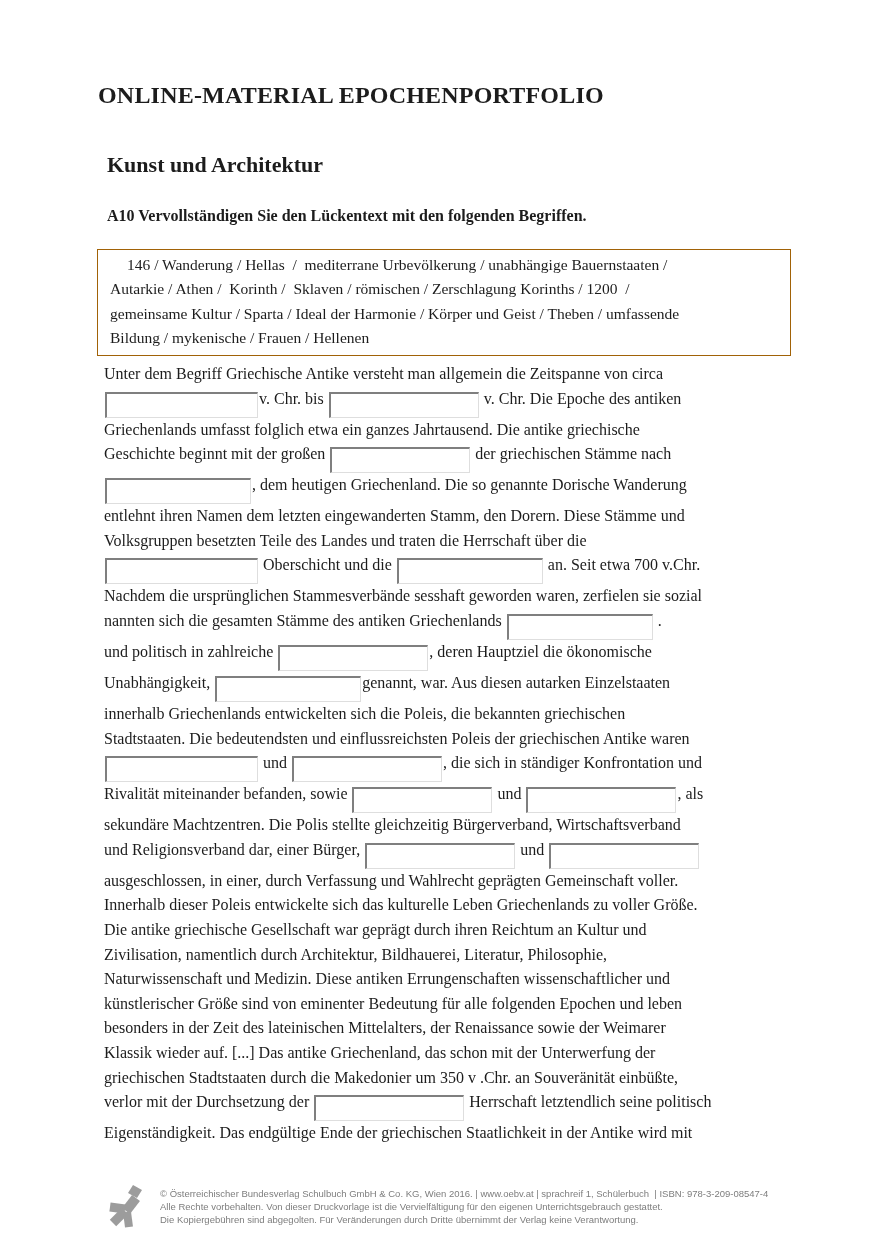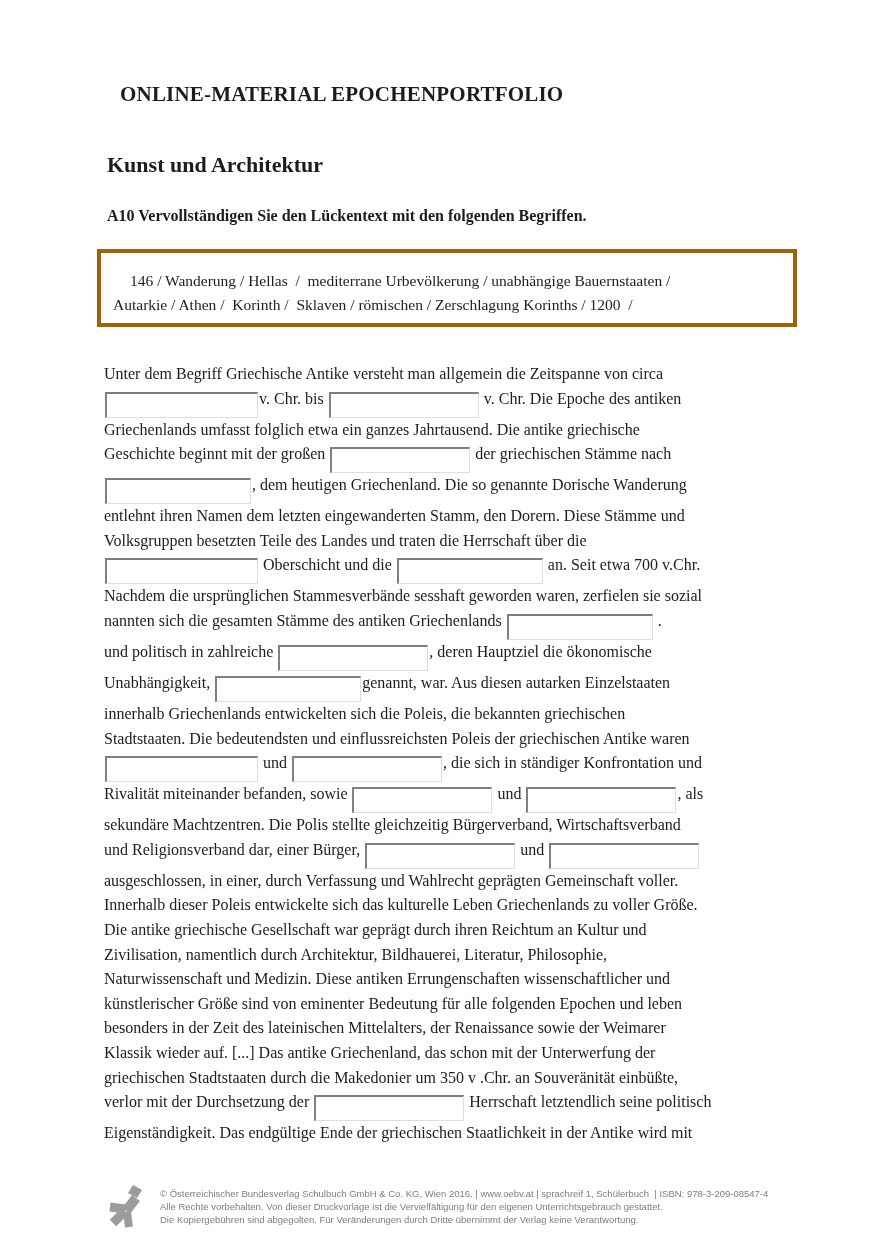--- a/index.html
+++ b/index.html
@@ -6,37 +6,37 @@
   .page {
     position:relative;
     width:890px;
     height:1259px;
     background:#ffffff;
     font-family:"Liberation Serif", serif;
     color:#1c1c1c;
     overflow:hidden;
   }
   .title {
-    position:absolute; left:120px; top:82px;
-    font-size:21px; font-weight:bold; letter-spacing:0.2px;
+    position:absolute; left:98px; top:82px;
+    font-size:24px; font-weight:bold; letter-spacing:0.2px;
     white-space:nowrap;
   }
   .subtitle {
     position:absolute; left:107px; top:152px;
     font-size:22px; font-weight:bold; white-space:nowrap;
   }
   .task-heading {
     position:absolute; left:107px; top:207px;
     font-size:16px; font-weight:bold; white-space:nowrap;
   }
   .wordbank {
     position:absolute; left:97px; top:249px;
     width:668px;
-    border:4px solid #a16207;
-    padding:16px 12px 5px 12px;
+    border:1px solid #a16207;
+    padding:3px 12px 5px 12px;
     font-size:15.5px;
   }
   .wb-line { line-height:24.3px; white-space:pre; }
   .wb-line.first { text-indent:17px; }
   .cloze {
     position:absolute; left:104px; top:362px;
     width:706px; font-size:16px;
   }
   .cloze-line { line-height:24.6px; white-space:nowrap; }
   .cloze-line span { white-space:pre; }
@@ -73,20 +73,22 @@
 
   <div class="title">ONLINE-MATERIAL EPOCHENPORTFOLIO</div>
 
   <div class="subtitle">Kunst und Architektur</div>
 
   <div class="task-heading">A10 Vervollständigen Sie den Lückentext mit den folgenden Begriffen.</div>
 
   <div class="wordbank" id="wordbank">
       <div class="wb-line first">146 / Wanderung / Hellas  /  mediterrane Urbevölkerung / unabhängige Bauernstaaten /</div>
       <div class="wb-line">Autarkie / Athen /  Korinth /  Sklaven / römischen / Zerschlagung Korinths / 1200  /</div>
+      <div class="wb-line">gemeinsame Kultur / Sparta / Ideal der Harmonie / Körper und Geist / Theben / umfassende</div>
+      <div class="wb-line">Bildung / mykenische / Frauen / Hellenen</div>
     </div>
 
   <div class="cloze" id="cloze">
       <div class="cloze-line"><span>Unter dem Begriff Griechische Antike versteht man allgemein die Zeitspanne von circa</span></div>
       <div class="cloze-line"><input type="text" class="blank" style="width: 153px;"><span>v. Chr. bis </span><input type="text" class="blank" style="width: 150px;"><span> v. Chr. Die Epoche des antiken</span></div>
       <div class="cloze-line"><span>Griechenlands umfasst folglich etwa ein ganzes Jahrtausend. Die antike griechische</span></div>
       <div class="cloze-line"><span>Geschichte beginnt mit der großen </span><input type="text" class="blank" style="width: 140px;"><span> der griechischen Stämme nach</span></div>
       <div class="cloze-line"><input type="text" class="blank" style="width: 146px;"><span>, dem heutigen Griechenland. Die so genannte Dorische Wanderung</span></div>
       <div class="cloze-line"><span>entlehnt ihren Namen dem letzten eingewanderten Stamm, den Dorern. Diese Stämme und</span></div>
       <div class="cloze-line"><span>Volksgruppen besetzten Teile des Landes und traten die Herrschaft über die</span></div>

